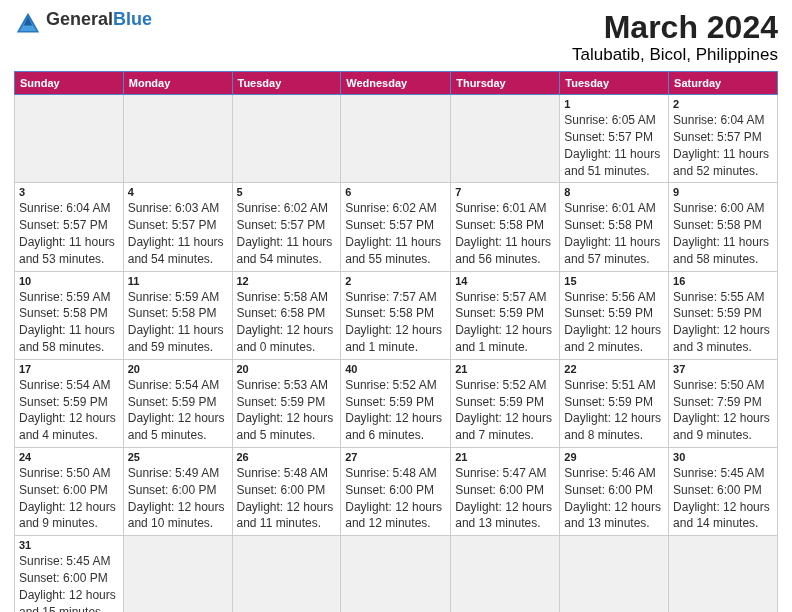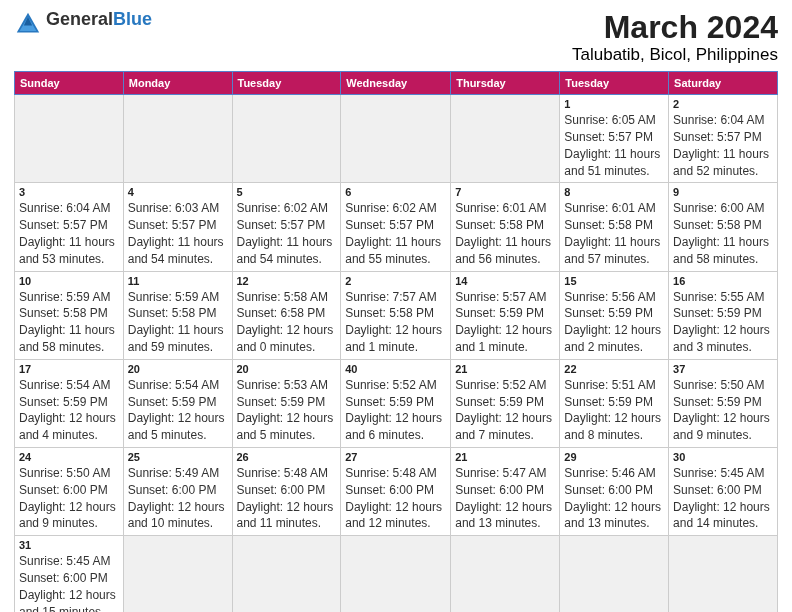--- a/index.html
+++ b/index.html
@@ -287,21 +287,21 @@
           <td>
             <div class="day-num">22</div>
             <div class="day-info">Sunrise: 5:51 AM
 Sunset: 5:59 PM
 Daylight: 12 hours
 and 8 minutes.</div>
           </td>
           <td>
             <div class="day-num">37</div>
             <div class="day-info">Sunrise: 5:50 AM
-Sunset: 5:59 PM
+Sunset: 7:59 PM
 Daylight: 12 hours
 and 9 minutes.</div>
           </td>
         </tr>
         <tr>
           <td>
             <div class="day-num">24</div>
             <div class="day-info">Sunrise: 5:50 AM
 Sunset: 6:00 PM
 Daylight: 12 hours

